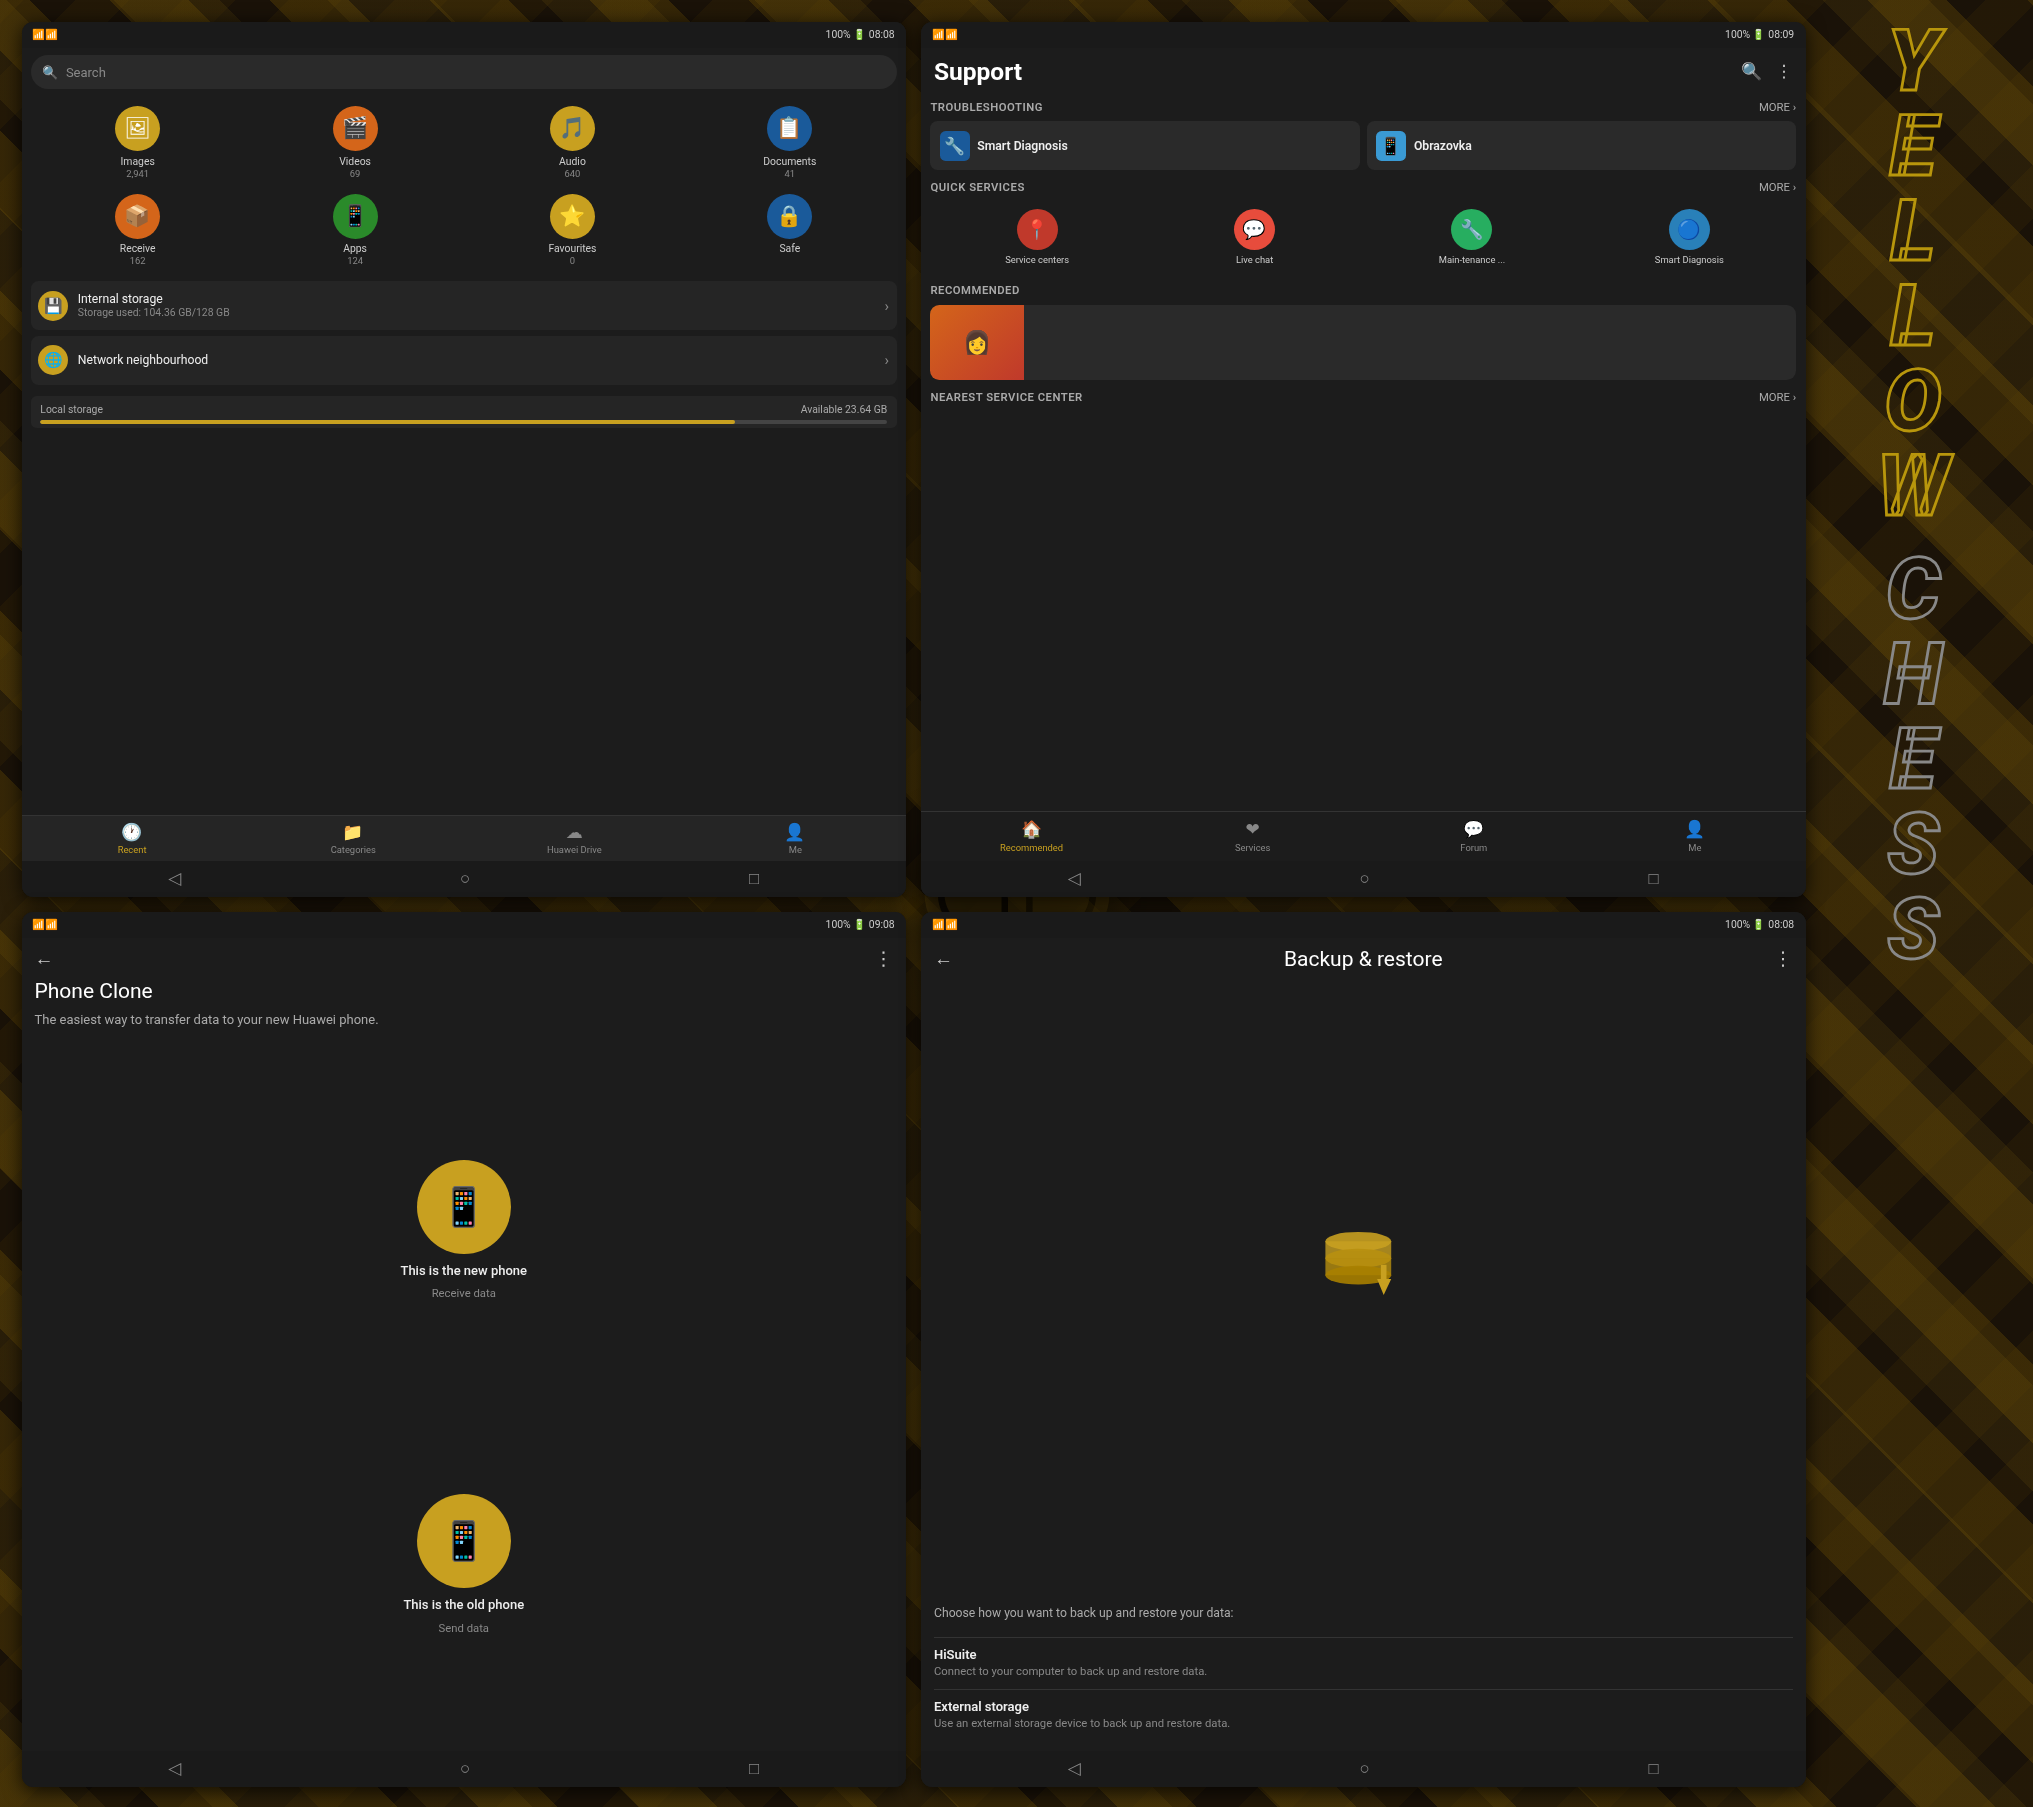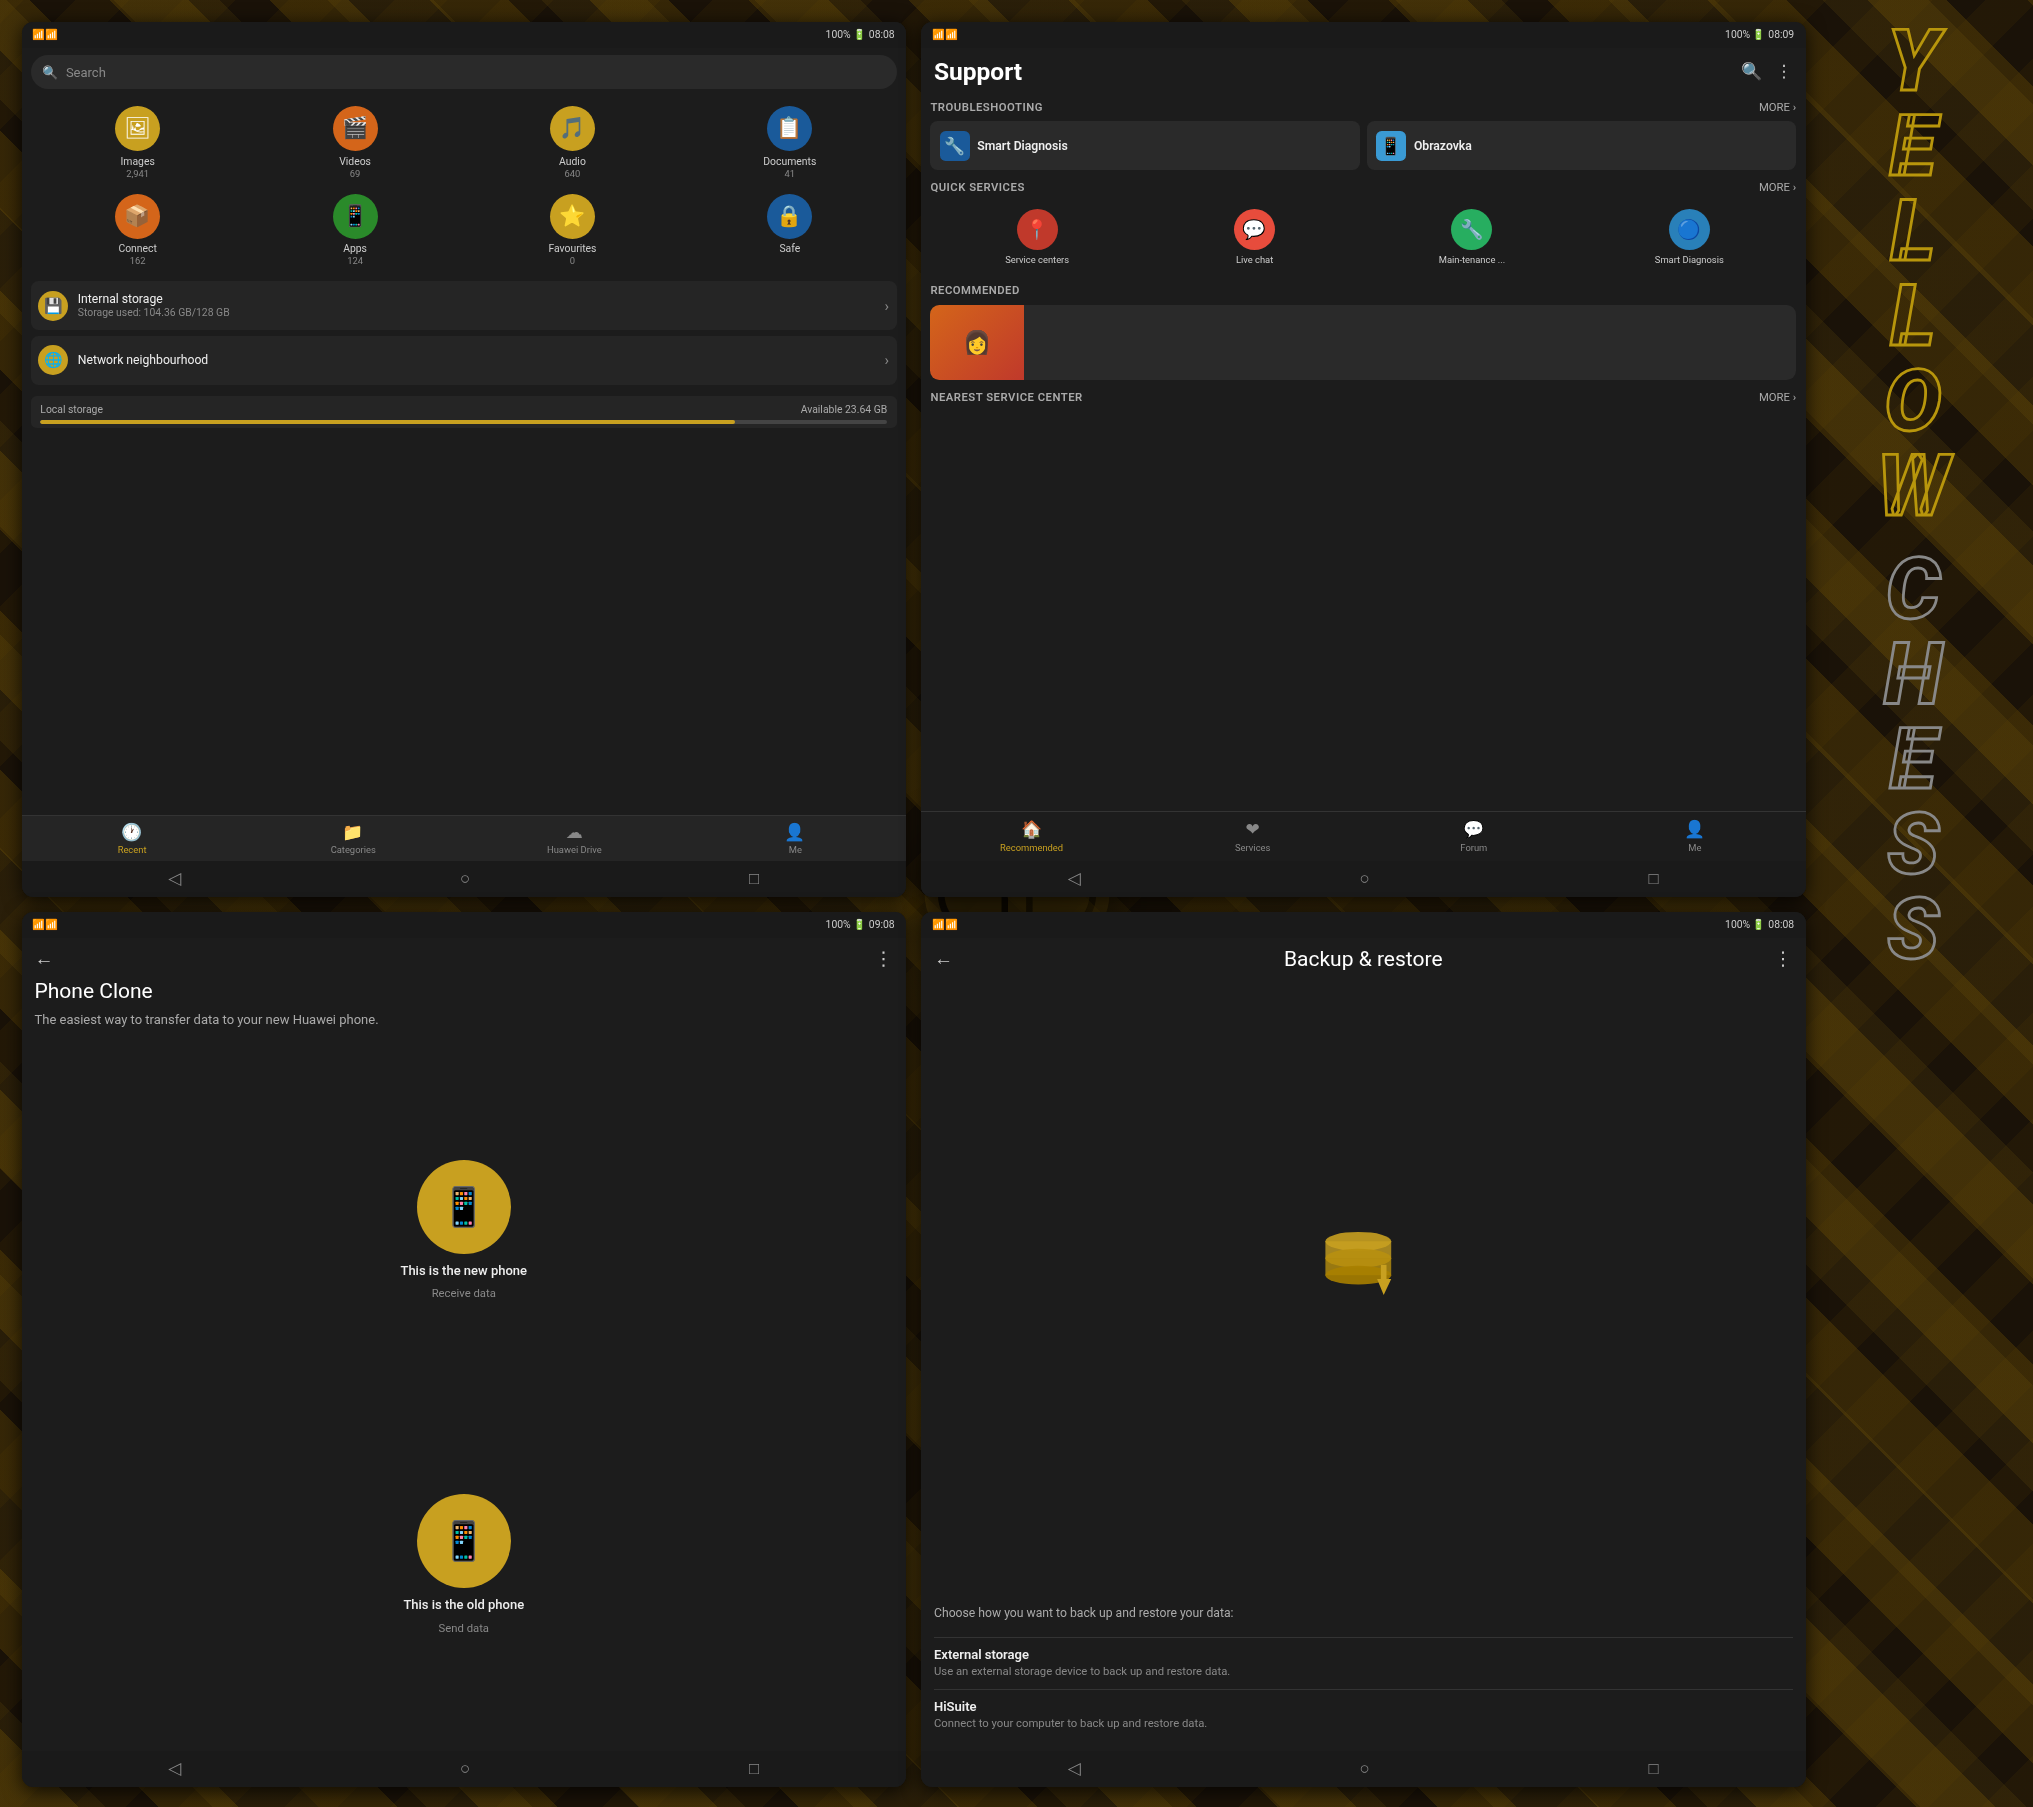--- a/index.html
+++ b/index.html
@@ -528,21 +528,21 @@
         <span class="file-item-name">Audio</span>
         <span class="file-item-count">640</span>
       </div>
       <div class="file-item">
         <div class="file-icon blue">📋</div>
         <span class="file-item-name">Documents</span>
         <span class="file-item-count">41</span>
       </div>
       <div class="file-item">
         <div class="file-icon orange">📦</div>
-        <span class="file-item-name">Connect</span>
+        <span class="file-item-name">Receive</span>
         <span class="file-item-count">162</span>
       </div>
       <div class="file-item">
         <div class="file-icon green">📱</div>
         <span class="file-item-name">Apps</span>
         <span class="file-item-count">124</span>
       </div>
       <div class="file-item">
         <div class="file-icon">⭐</div>
         <span class="file-item-name">Favourites</span>
@@ -772,26 +772,26 @@
           <polygon points="65,55 80,55 72,72" fill="#c8a020"></polygon>
           <rect x="69" y="40" width="6" height="20" fill="#c8a020"></rect>
         </svg>
       </div>
     </div>
 
     <div class="backup-text-section">
       <div class="backup-prompt">Choose how you want to back up and restore your data:</div>
 
       <div class="backup-option">
+        <div class="backup-option-title">HiSuite</div>
+        <div class="backup-option-desc">Connect to your computer to back up and restore data.</div>
+      </div>
+      <div class="backup-option">
         <div class="backup-option-title">External storage</div>
         <div class="backup-option-desc">Use an external storage device to back up and restore data.</div>
-      </div>
-      <div class="backup-option">
-        <div class="backup-option-title">HiSuite</div>
-        <div class="backup-option-desc">Connect to your computer to back up and restore data.</div>
       </div>
     </div>
 
     <div class="nav-buttons" style="margin-top: auto;">
       <span class="nav-btn">◁</span>
       <span class="nav-btn">○</span>
       <span class="nav-btn">□</span>
     </div>
   </div>
 

